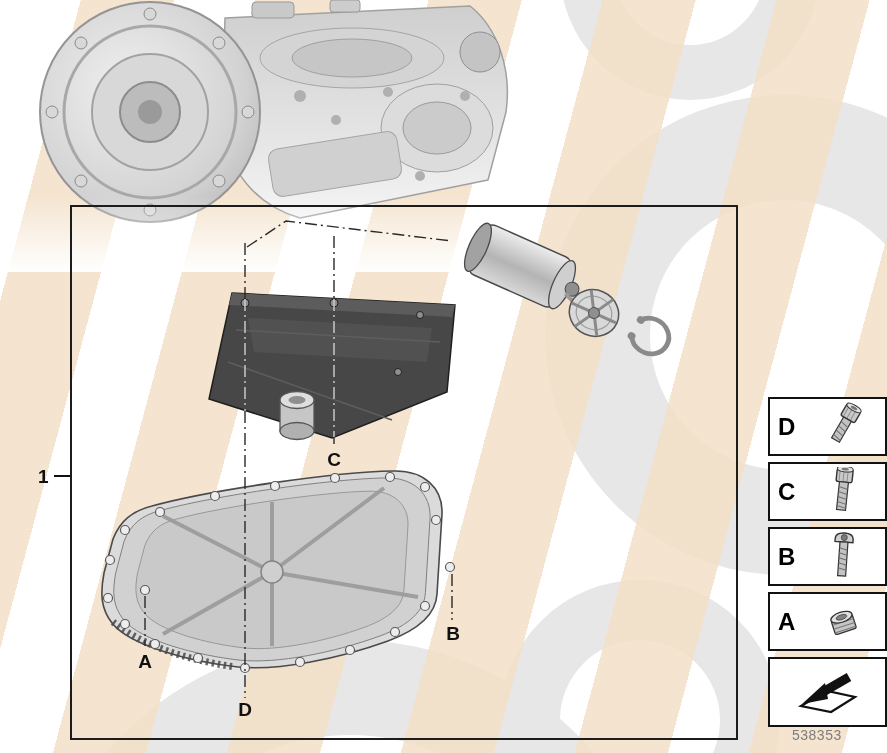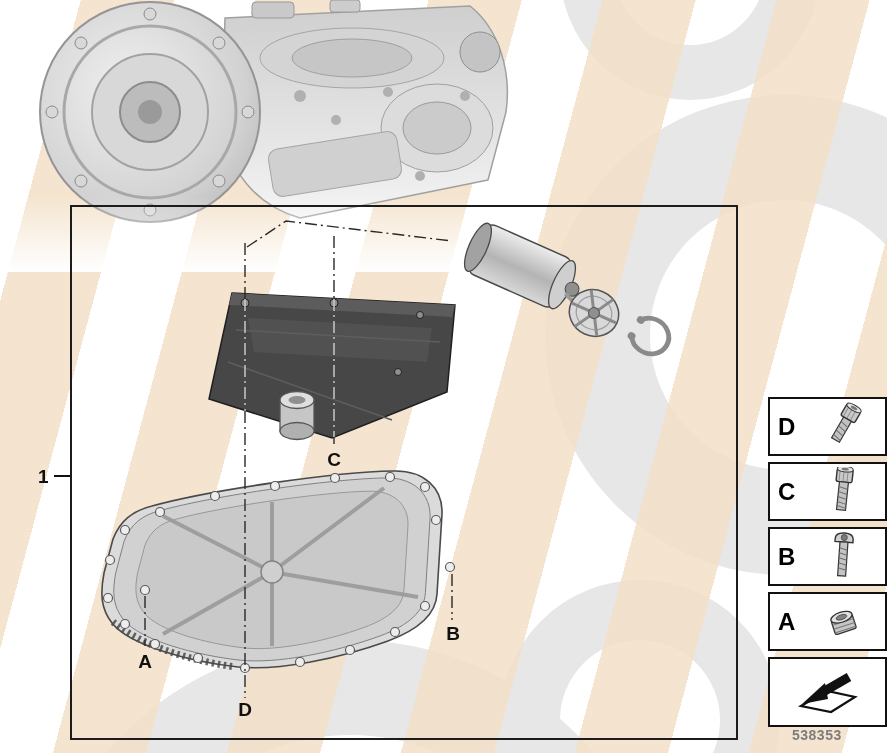--- a/index.html
+++ b/index.html
@@ -25,21 +25,21 @@
   .callout{position:absolute;font-weight:bold;font-size:19px;color:#101010;width:22px;text-align:center;line-height:1;}
   .callout-1{position:absolute;left:38px;top:467px;font-weight:bold;font-size:19px;color:#101010;line-height:1;}
   .dash1{position:absolute;left:54px;top:475px;width:16px;height:2px;background:#101010;}
   
   .legend{position:absolute;left:768px;top:397px;width:119px;}
   .legend-box{box-sizing:border-box;width:119px;height:59px;border:2px solid #111;background:#fff;
     margin-bottom:6px;display:flex;align-items:center;padding:0 4px 0 8px;}
   .legend-box.tall{height:70px;justify-content:center;padding:0;}
   .legend-letter{font-size:24px;font-weight:bold;color:#000;width:26px;flex:0 0 26px;line-height:1;}
   .legend-icon{flex:1;display:flex;justify-content:center;align-items:center;}
-  .part-number{position:absolute;left:792px;top:727px;font-size:14px;color:#7d7d7d;letter-spacing:0.5px;font-weight:bold;}
+  .part-number{position:absolute;left:792px;top:727px;font-size:14px;color:#7d7d7d;letter-spacing:0.5px;}
 </style>
 </head>
 <body>
 
 <div class="canvas">
 
   <div class="ring ring1"></div>
   <div class="ring ring2"></div>
   <div class="ring ring3"></div>
   <div class="ring ring4"></div>

